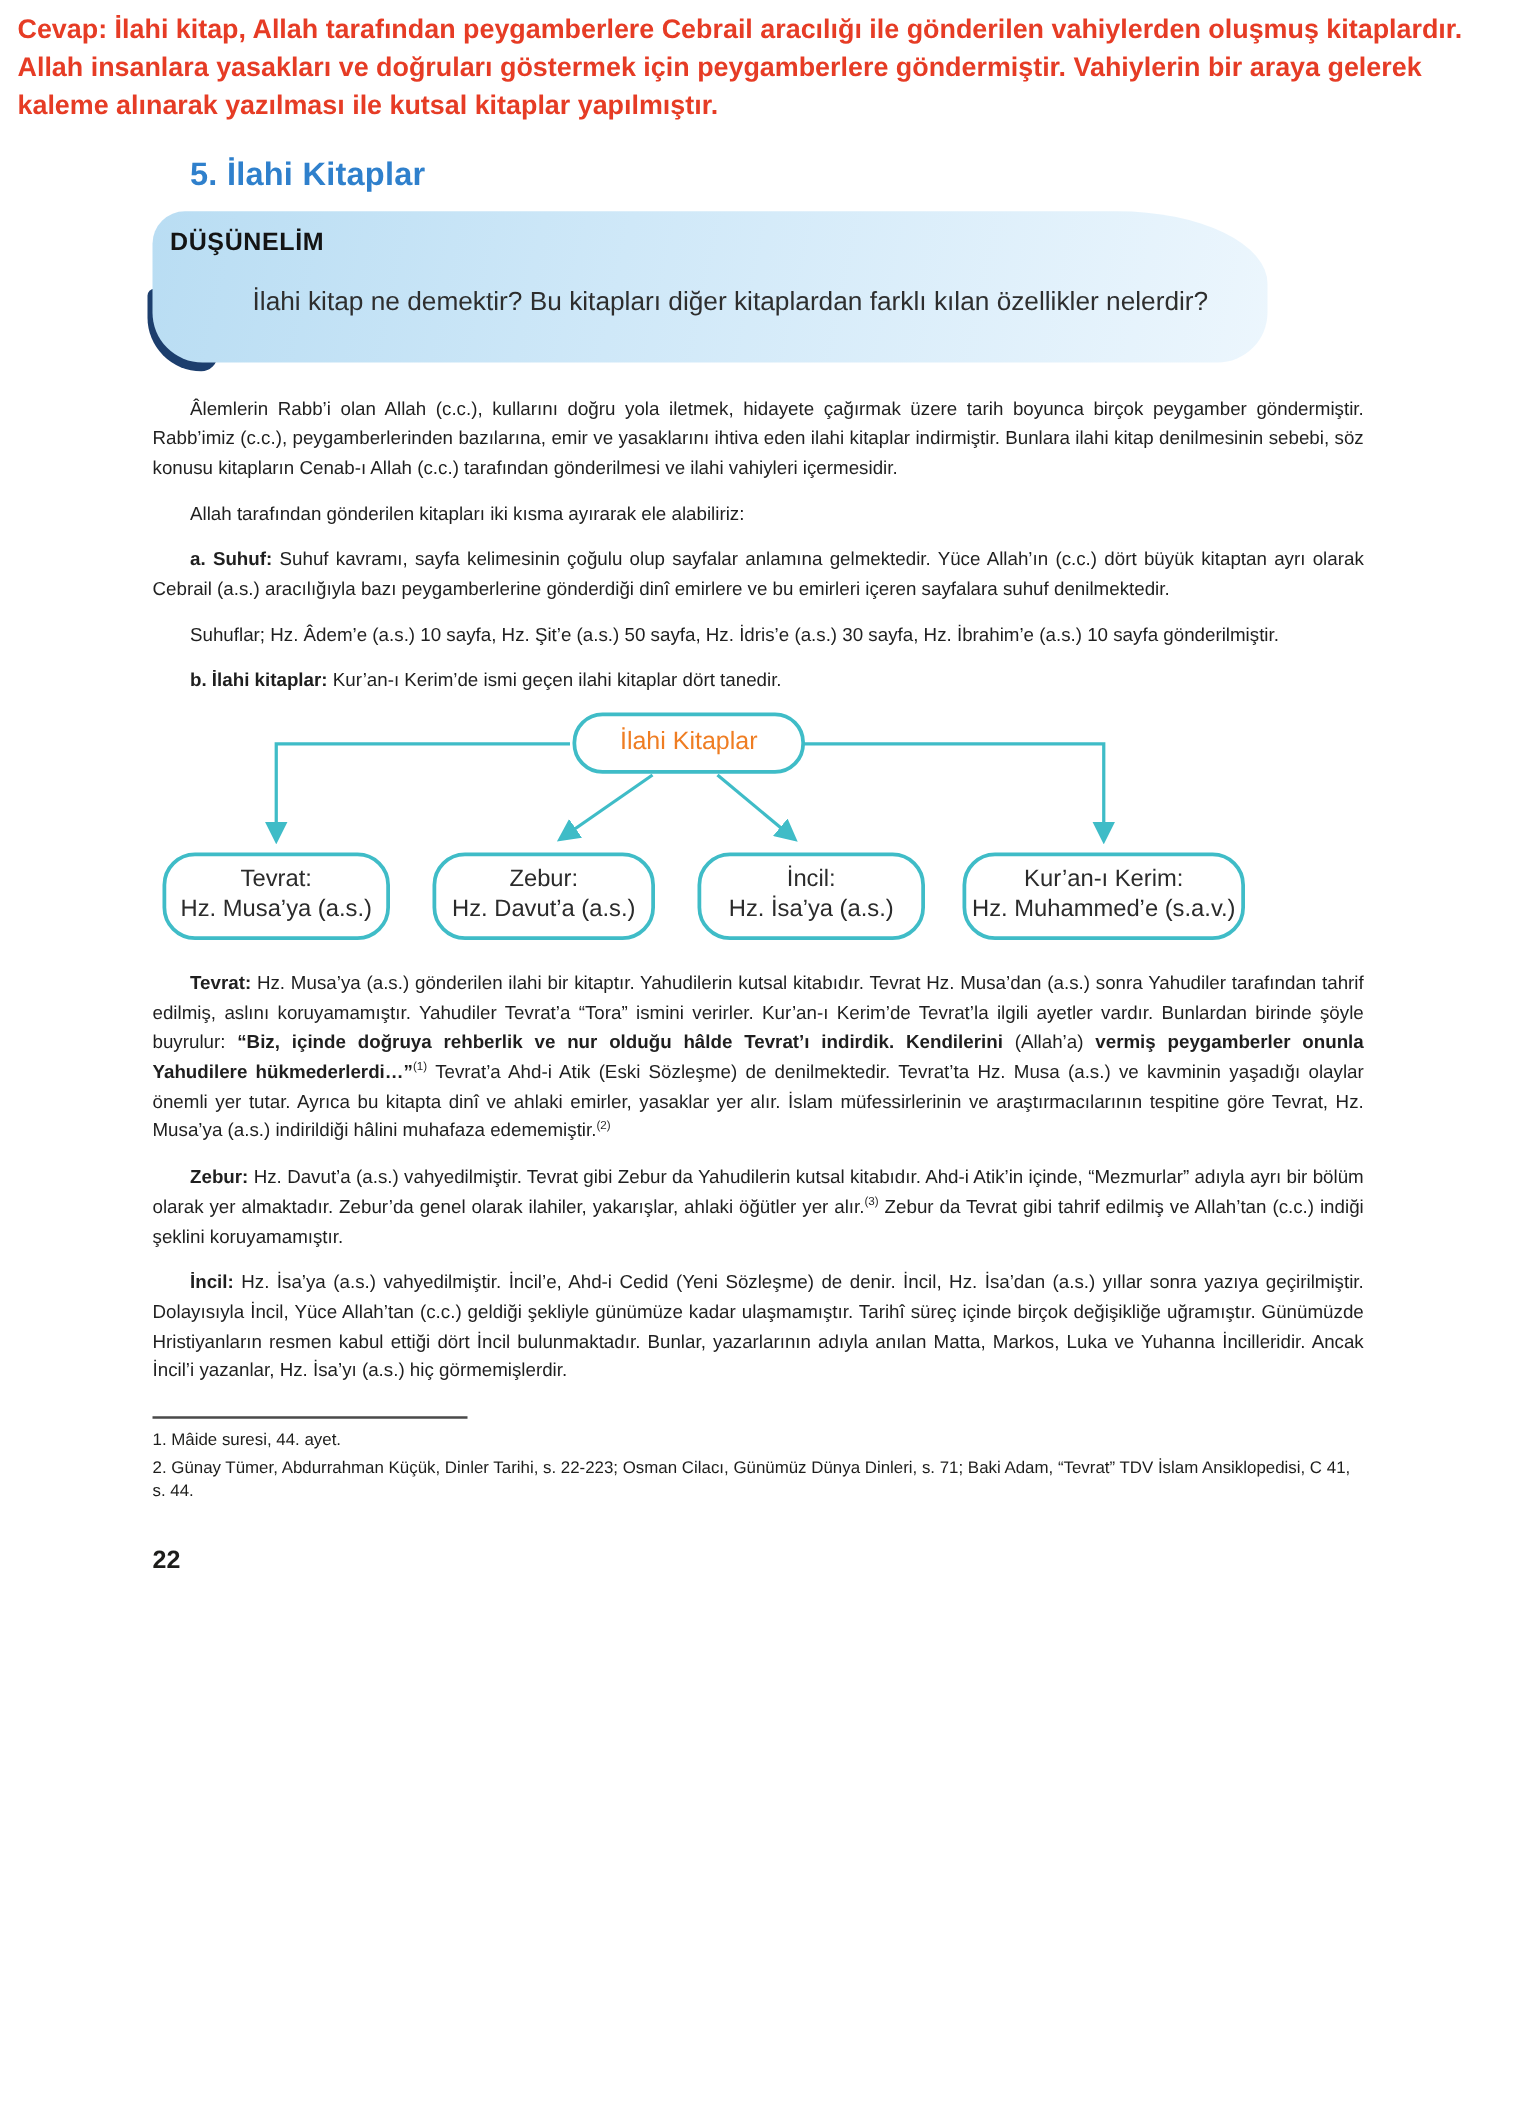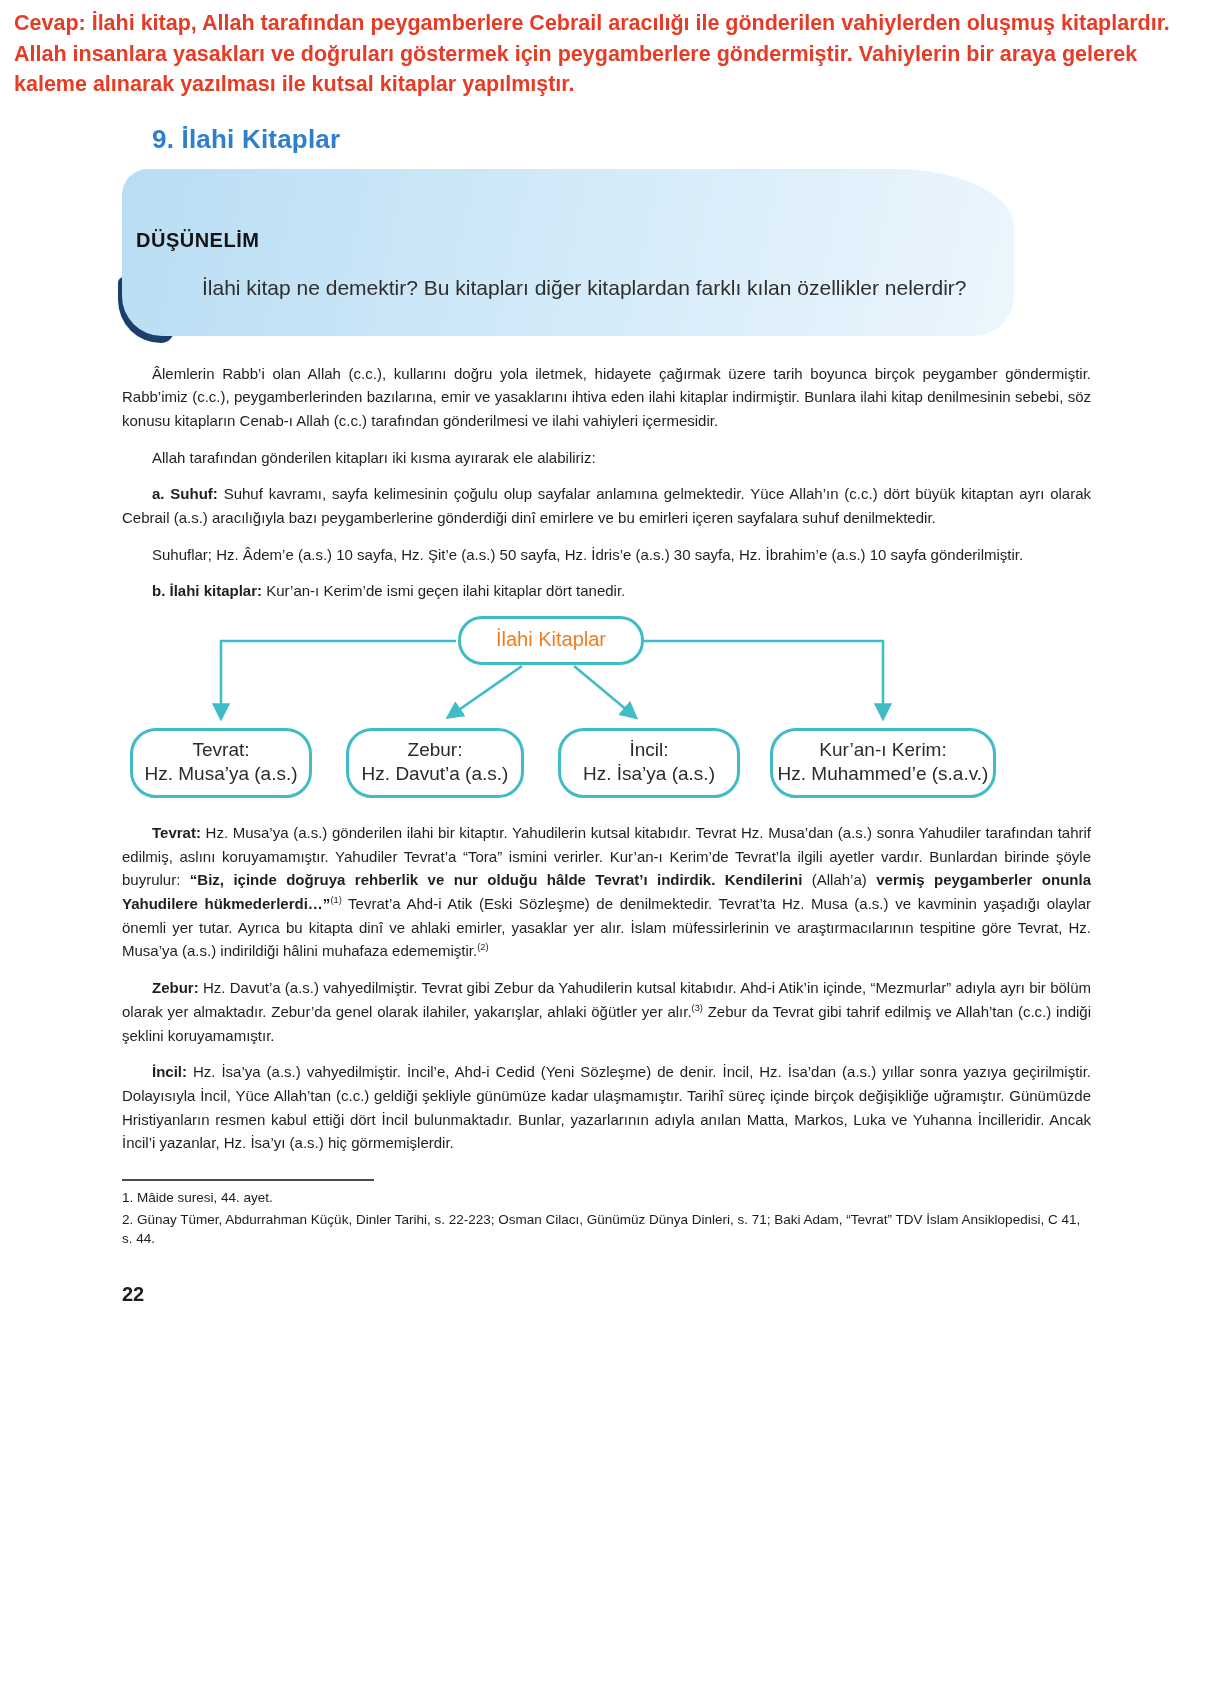--- a/index.html
+++ b/index.html
@@ -49,21 +49,20 @@
     background: linear-gradient(102deg, #b9ddf3 0%, #cfe8f8 42%, #ecf6fd 100%);
     border-radius: 26px 120px 40px 40px / 26px 58px 40px 40px;
     padding: 14px 40px 36px 14px;
   }
   .thinkbox-title {
     font-size: 20px;
     font-weight: bold;
     color: #141414;
     letter-spacing: 0.5px;
     margin-bottom: 24px;
-    margin-top: 46px;
   }
   .thinkbox-question {
     font-size: 21px;
     color: #2e2e2e;
     padding-left: 66px;
   }
   
   .para {
     font-size: 15px;
     line-height: 1.58;
@@ -135,21 +134,21 @@
     color: #1d1d1b;
   }
 </style>
 </head>
 <body>
 
 <div class="answer-note">Cevap:  İlahi kitap, Allah tarafından peygamberlere Cebrail aracılığı ile gönderilen vahiylerden oluşmuş kitaplardır. Allah insanlara yasakları ve doğruları göstermek için peygamberlere göndermiştir. Vahiylerin bir araya gelerek kaleme alınarak yazılması ile kutsal kitaplar yapılmıştır.</div>
 
 <div class="content">
 
-  <h2 class="section-heading">9. İlahi Kitaplar</h2>
+  <h2 class="section-heading">5. İlahi Kitaplar</h2>
 
   <div class="thinkbox">
     <div class="thinkbox-accent"></div>
     <div class="thinkbox-bubble">
       <div class="thinkbox-title">DÜŞÜNELİM</div>
       <div class="thinkbox-question">İlahi kitap ne demektir? Bu kitapları diğer kitaplardan farklı kılan özellikler nelerdir?</div>
     </div>
   </div>
 
   <p class="para"><span>Âlemlerin Rabb’i olan Allah (c.c.), kullarını doğru yola iletmek, hidayete çağırmak üzere tarih boyunca birçok peygamber göndermiştir. Rabb’imiz (c.c.), peygamberlerinden bazılarına, emir ve yasaklarını ihtiva eden ilahi kitaplar indirmiştir. Bunlara ilahi kitap denilmesinin sebebi, söz konusu kitapların Cenab-ı Allah (c.c.) tarafından gönderilmesi ve ilahi vahiyleri içermesidir.</span></p>

